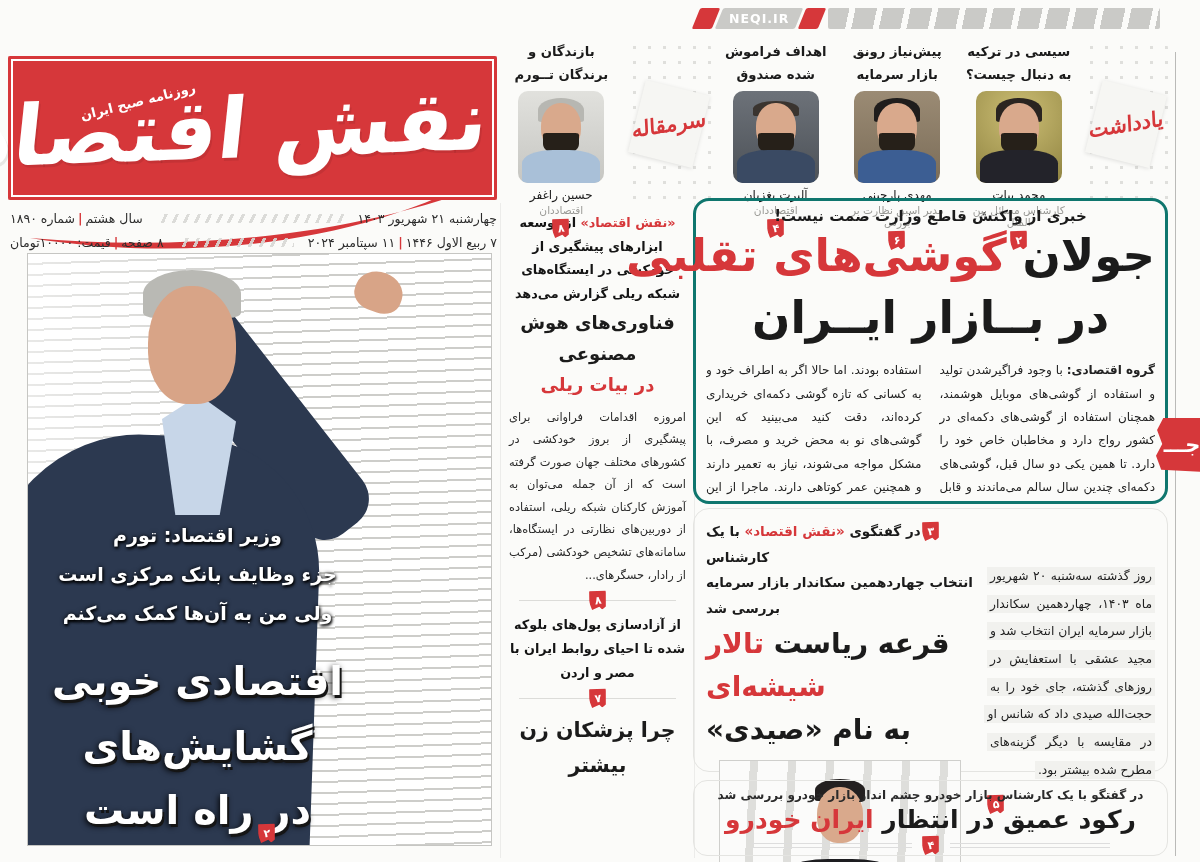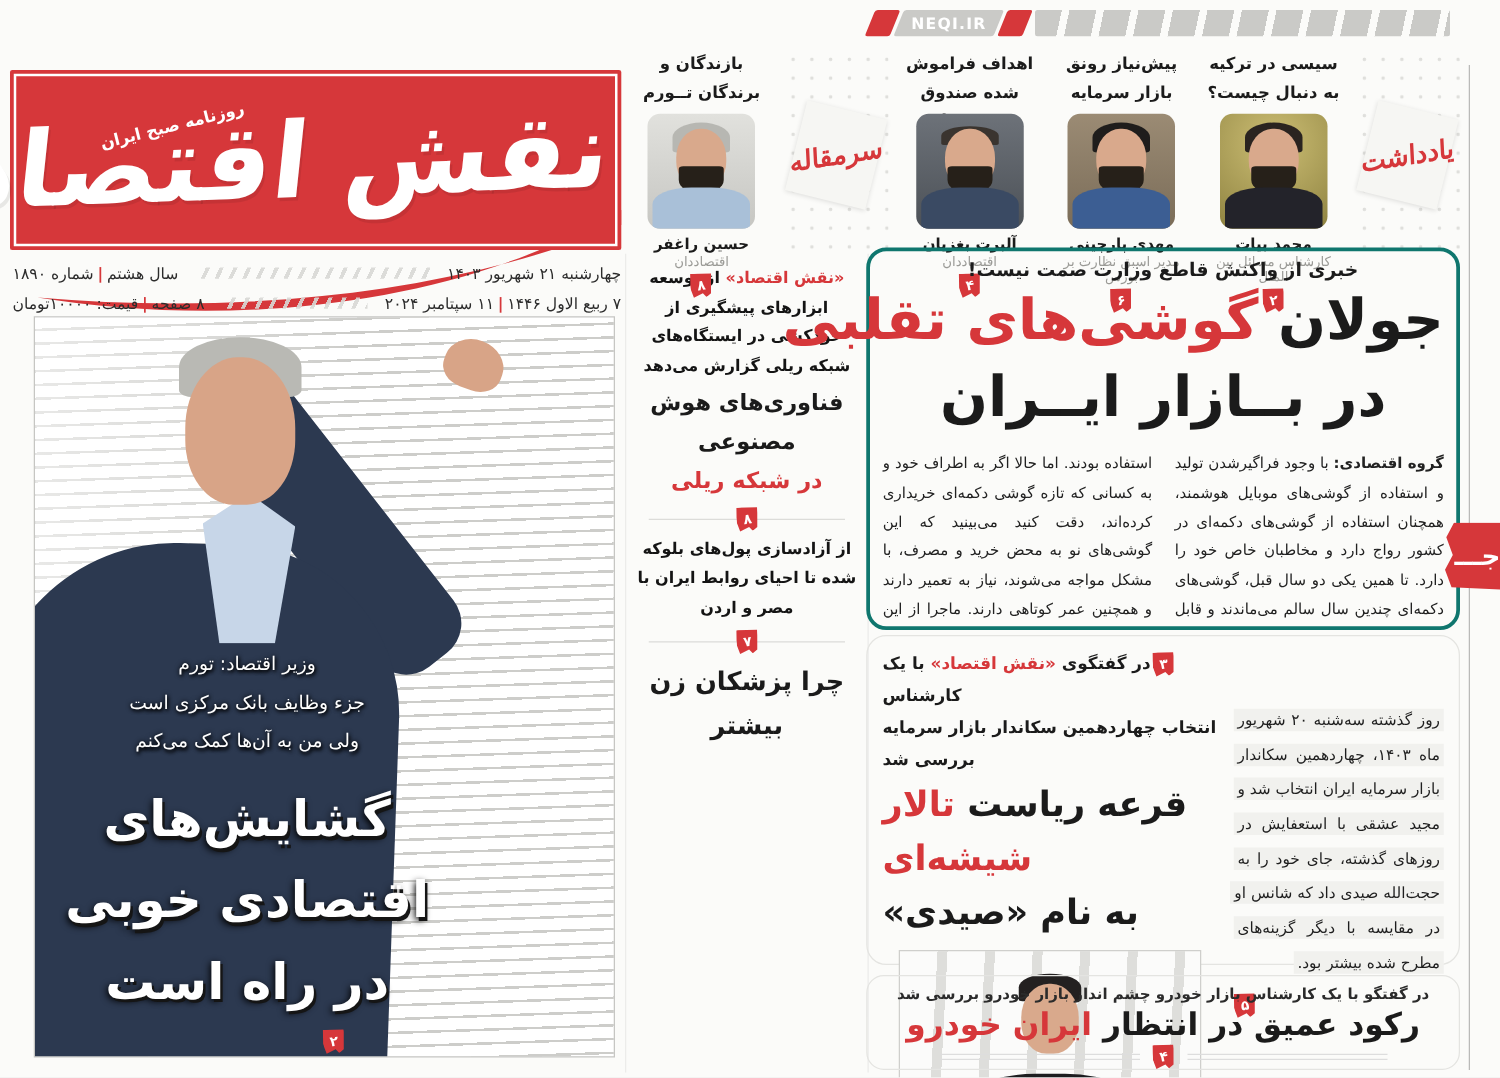--- a/index.html
+++ b/index.html
@@ -44,21 +44,21 @@
            clip-path:polygon(50% 0,100% 22%,78% 100%,18% 100%,0 20%)}
   .m-arm{position:absolute;right:110px;top:-30px;width:78px;height:280px;background:#2c3950;
          transform:rotate(-38deg);transform-origin:bottom right;border-radius:30px}
   .m-hand{position:absolute;right:88px;top:18px;width:48px;height:40px;background:#d8a487;border-radius:50% 50% 40% 40%;
           transform:rotate(20deg)}
   .m-head{position:absolute;right:255px;top:32px;width:88px;height:118px;background:#d8a487;
           border-radius:48% 48% 44% 44%}
   .m-hair{position:absolute;right:250px;top:16px;width:98px;height:48px;background:#b9b9b4;
           border-radius:50% 50% 12% 12%}
   .overlay{position:absolute;left:12px;top:262px;width:315px;text-align:center;z-index:2}
-  .ov-kicker{font-size:15px;font-weight:normal;color:#fff;line-height:2.05;
+  .ov-kicker{font-size:19px;font-weight:bold;color:#fff;line-height:2.05;
              text-shadow:0 0 4px #000,1px 2px 3px #000}
   .ov-big{margin-top:16px;font-size:40px;font-weight:bold;color:#fff;line-height:1.62;
           text-shadow:2px 3px 0 #151515,-1px 2px 6px #000}
   .ov-flag{position:absolute;left:230px;bottom:2px;z-index:3}
 
   
   .rail{position:absolute;left:500px;top:203px;width:195px;height:655px;padding:0 8px;
         border-left:1px solid #ececea;border-right:1px solid #ececea;text-align:center}
   .rail-item{padding:8px 0 12px}
   .rail-kicker{font-size:12.8px;font-weight:bold;line-height:1.85;color:#141414}
@@ -93,21 +93,21 @@
   .p-beard{display:none;width:36px;height:22px;background:#262019;border-radius:10% 10% 50% 50%;top:42px;left:50%;transform:translateX(-50%)}
   .p-body{width:78px;height:33px;bottom:0;left:50%;transform:translateX(-50%);border-radius:40% 40% 0 0}
   .c0{background:radial-gradient(circle at 50% 25%,#ccbe74,#8e8240)}
   .c0 .p-body{background:#23232a}.c0 .p-hair{background:#2a2420}.c0 .p-beard{display:block}
   .c1{background:linear-gradient(#9b8b74,#7a6c58)}
   .c1 .p-body{background:#3c5e93}.c1 .p-hair{background:#1f1d1c}
   .c2{background:linear-gradient(#6d7279,#4c5157)}
   .c2 .p-body{background:#3a4a63}.c2 .p-hair{background:#3a342f;height:15px;top:10px}
   .c3{background:linear-gradient(#e1e1dd,#c6c6c2)}
   .c3 .p-body{background:#a9c0d8}.c3 .p-hair{background:#b7b7b2}
-  .card-name{font-size:12px;font-weight:bold}
+  .card-name{font-size:12px;font-weight:normal}
   .card-role{font-size:10.6px;color:var(--gray);margin-top:2px}
   .card-div{position:relative;width:86%;height:1px;background:#d9d9d6;margin-top:12px}
   .card-div .flag{position:absolute;left:50%;top:-10px;transform:translateX(-50%) rotate(-8deg)}
 
   
   .main-story{position:absolute;left:693px;right:32px;top:198px;height:306px;text-align:center;
               border:3px solid #0f766e;border-radius:16px;padding:6px 10px 0}
   .main-kicker{font-size:15px;font-weight:bold}
   .main-h{font-size:45px;font-weight:bold;line-height:1.38;letter-spacing:-1px;white-space:nowrap}
   .main-body{margin-top:10px;columns:2;column-gap:18px;font-size:12px;line-height:1.95;
@@ -186,38 +186,39 @@
     <i class="m-shirt" style="position:absolute"></i>
     <i class="m-hair" style="position:absolute"></i>
     <i class="m-head" style="position:absolute"></i>
     <div class="overlay">
       <div class="ov-kicker">
         <div>وزیر اقتصاد: تورم</div>
         <div>جزء وظایف بانک مرکزی است</div>
         <div>ولی من به آن‌ها کمک می‌کنم</div>
       </div>
       <div class="ov-big">
+        <div>اقتصادی خوبی</div>
         <div>گشایش‌های</div>
-        <div>اقتصادی خوبی</div>
         <div>در راه است</div>
       </div>
     </div>
     <span class="flag ov-flag">
         <i>۲</i>
       </span>
   </div>
 
   <div class="rail">
 
     <div class="rail-item">
       <div class="rail-kicker"><span class="red">«نقش اقتصاد»</span><span> از توسعه ابزارهای پیشگیری از خودکشی در ایستگاه‌های شبکه ریلی گزارش می‌دهد</span></div>
       <div class="rail-h" style="font-size:18px">
         <div>فناوری‌های هوش مصنوعی</div>
-        <div class="red">در شبکه ریلی</div>
-      </div>
+        <div class="red">در بیات ریلی</div>
+      </div>
+      <div class="rail-body">امروزه اقدامات فراوانی برای پیشگیری از بروز خودکشی در کشورهای مختلف جهان صورت گرفته است که از آن جمله می‌توان به آموزش کارکنان شبکه ریلی، استفاده از دوربین‌های نظارتی در ایستگاه‌ها، سامانه‌های تشخیص خودکشی (مرکب از رادار، حسگرهای...</div>
     </div>
     <div class="rail-div">
         <span class="flag">
           <i>۸</i>
         </span>
       </div>
 
     <div class="rail-item">
       <div class="rail-kicker">از آزادسازی پول‌های بلوکه شده تا احیای روابط ایران با مصر و اردن</div>
     </div>

